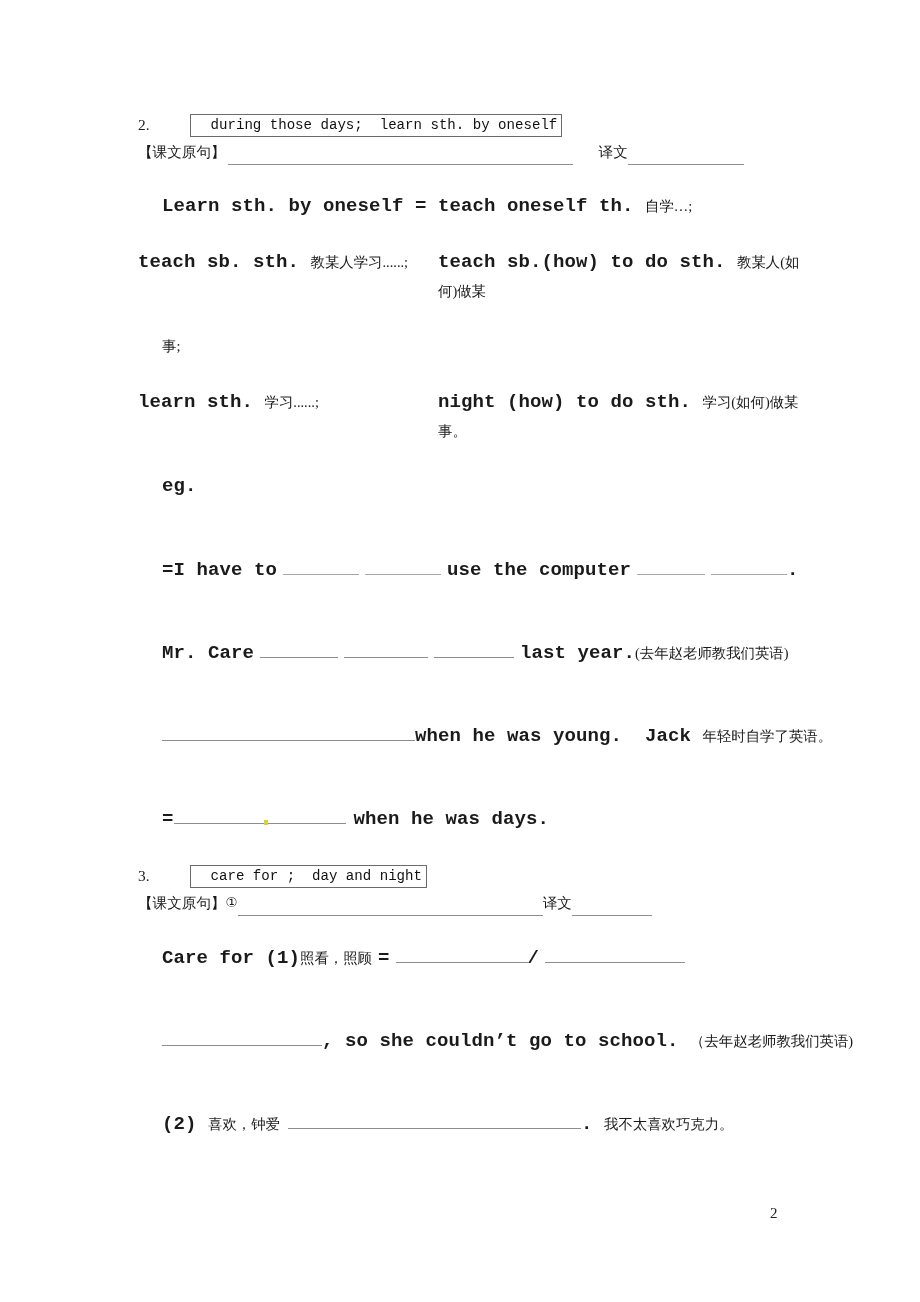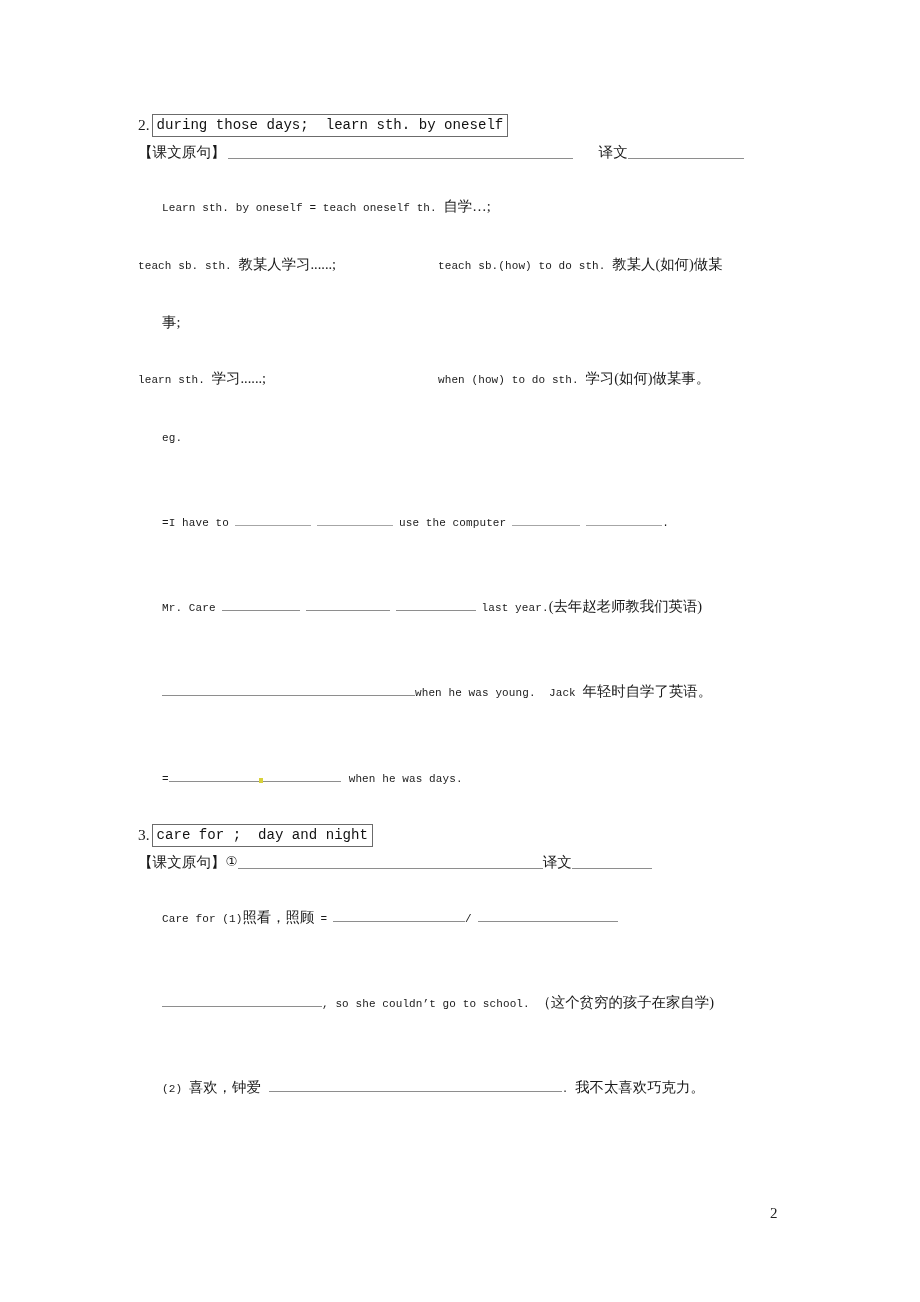--- a/index.html
+++ b/index.html
@@ -42,33 +42,34 @@
   .item-num {
     font-family: "Liberation Serif", serif;
     font-size: 15.4px;
     line-height: 22px;
     padding-right: 2px;
     white-space: pre;
   }
   .boxed {
     display: inline-block;
     border: 1px solid #6b6b6b;
-    padding: 1px 4px 2px 4px;
+    padding: 1px 4px 2px 20px;
     font-family: "Liberation Mono", "DejaVu Sans Mono", monospace;
     font-size: 14.1px;
     line-height: 18px;
     white-space: pre;
     color: #111;
     background: #fff;
+    margin-left: 38px;
   }
 
   
   .src-line {
     display: flex;
-    align-items: center;
+    align-items: flex-end;
     line-height: 27px;
     margin-top: 1px;
   }
   .src-label {
     font-family: "DejaVu Sans", "Liberation Sans", sans-serif;
     font-size: 14.6px;
     white-space: pre;
   }
   .circled {
     font-family: "DejaVu Sans", sans-serif;
@@ -84,22 +85,23 @@
   }
   .rule-thin { border-bottom: 1px solid #a6a6a6; }
 
   .txt-row {
     line-height: 27.4px;
     white-space: pre;
   }
 
   .en {
     font-family: "Liberation Mono", "DejaVu Sans Mono", monospace;
-    font-size: 11px;
+    font-size: 19px;
     letter-spacing: 0.1px;
+    font-weight: bold;
   }
   .zh {
     font-family: Liberation Serif, serif;
     font-size: 14.4px;
   }
 
   .two-col {
     display: flex;
     line-height: 27.4px;
     justify-content: space-between;
@@ -153,21 +155,21 @@
       <span class="col-a"><span class="en">teach sb. sth. </span><span class="zh">教某人学习......;</span></span>
       <span class="col-b"><span class="en">teach sb.(how) to do sth. </span><span class="zh">教某人(如何)做某</span></span>
     </div>
 
     <div class="txt-row">
       <span class="zh">事;</span>
     </div>
 
     <div class="two-col">
       <span class="col-a"><span class="en">learn sth. </span><span class="zh">学习......;</span></span>
-      <span class="col-b"><span class="en">when (how) to do sth. </span><span class="zh">学习(如何)做某事。</span></span>
+      <span class="col-b"><span class="en">night (how) to do sth. </span><span class="zh">学习(如何)做某事。</span></span>
     </div>
 
     <div class="txt-row">
       <span class="en">eg.</span>
     </div>
 
 
     <div class="txt-row">
       <span class="en">=I have to</span><span class="rule rule-thin" style="width:76px;margin:0 6px;"></span><span class="rule rule-thin" style="width:76px;margin-right:6px;"></span><span class="en">use the computer</span><span class="rule rule-thin" style="width:68px;margin:0 6px;"></span><span class="rule rule-thin" style="width:76px;"></span><span class="en">.</span>
     </div>
@@ -196,21 +198,21 @@
       <span class="rule" style="width:305px;"></span>
       <span class="src-label">译文</span>
       <span class="rule" style="width:80px;"></span>
     </div>
 
     <div class="txt-row">
       <span class="en">Care for (1)</span><span class="zh">照看，照顾</span><span class="en" style="margin:0 6px;">=</span><span class="rule" style="width:132px;"></span><span class="en">/</span><span class="rule" style="width:140px;margin-left:6px;"></span>
     </div>
 
     <div class="txt-row">
-      <span class="rule" style="width:160px;"></span><span class="en">, so she couldn’t go to school. </span><span class="zh">（这个贫穷的孩子在家自学)</span>
+      <span class="rule" style="width:160px;"></span><span class="en">, so she couldn’t go to school. </span><span class="zh">（去年赵老师教我们英语)</span>
     </div>
 
     <div class="txt-row">
       <span class="en">(2) </span><span class="zh">喜欢，钟爱</span><span class="rule" style="width:293px;margin-left:8px;"></span><span class="en">. </span><span class="zh">我不太喜欢巧克力。</span>
     </div>
 
     <div class="txt-row">
       
     </div>
 

